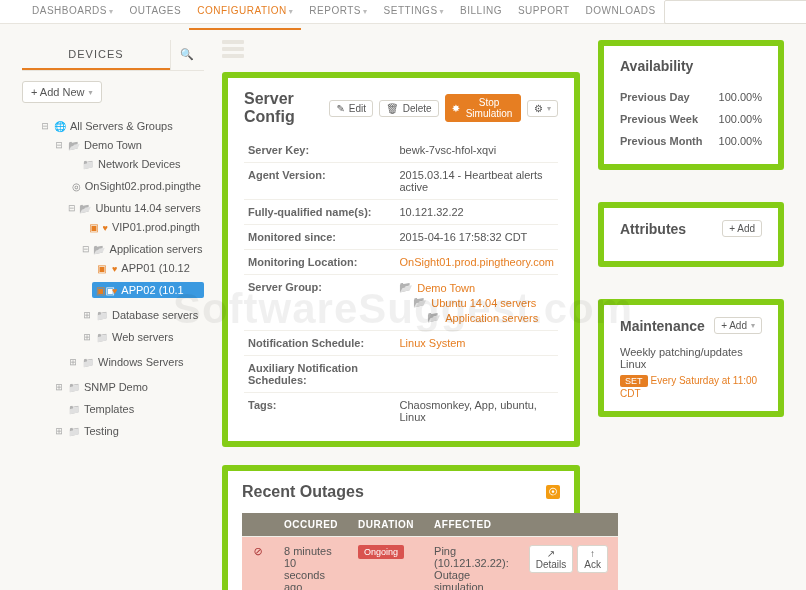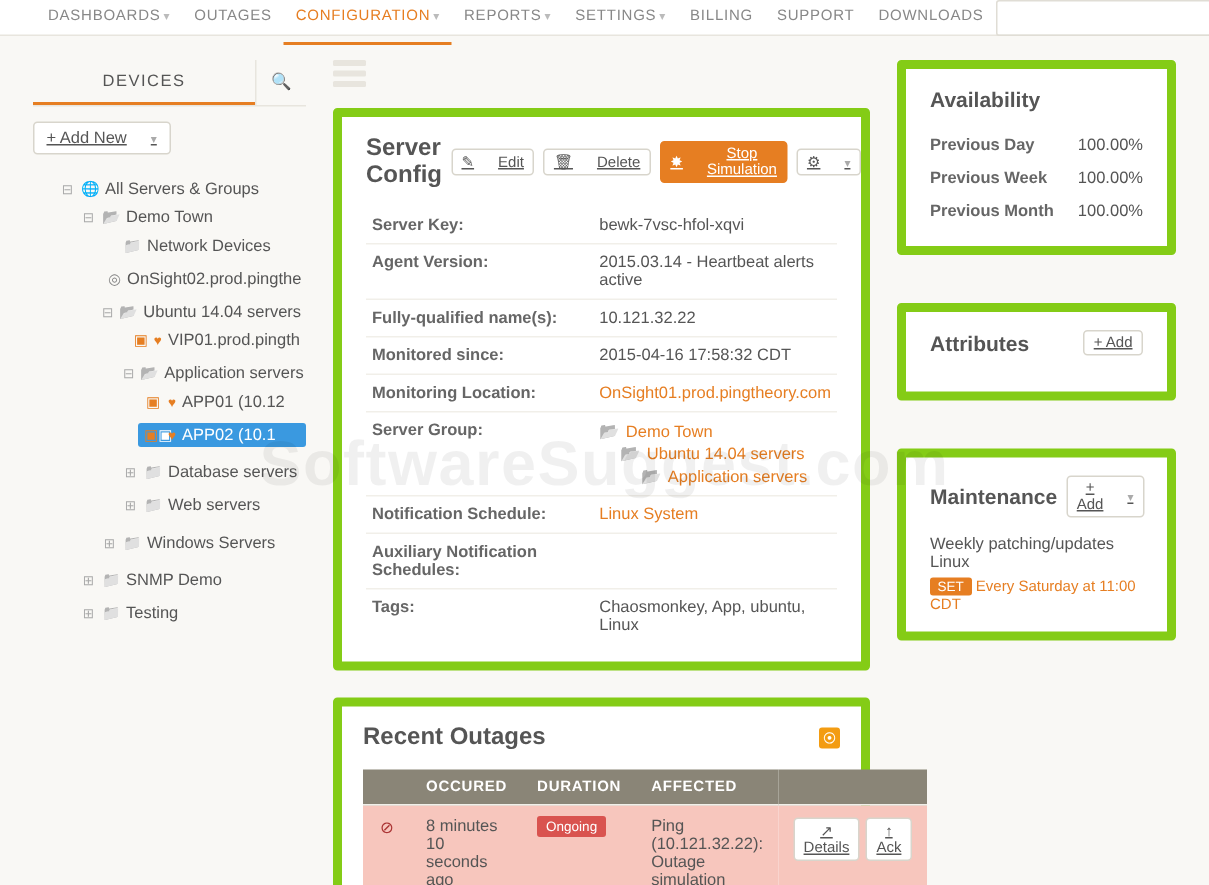--- a/index.html
+++ b/index.html
@@ -21,21 +21,21 @@
 .wrap { display: flex; padding: 16px 22px; gap: 18px; }
 .sidebar { width: 182px; flex-shrink: 0; }
 .main { flex: 1; min-width: 0; }
 .right { width: 186px; flex-shrink: 0; display: flex; flex-direction: column; gap: 14px; }
 
 
 .side-head { display: flex; border-bottom: 1px solid #e8e5de; margin-bottom: 10px; }
 .side-tab { flex: 1; padding: 8px 0; text-align: center; font-size: 11px; letter-spacing: 1px; color: #888; border-bottom: 2px solid transparent; cursor: pointer; }
 .side-tab.active { border-bottom-color: #e67e22; color: #555; }
 .side-search { width: 34px; text-align: center; padding: 8px 0; border-left: 1px solid #e8e5de; cursor: pointer; }
-.btn { display: inline-flex; align-items: center; gap: 16px; background: #fff; border: 1px solid #d8d5cc; border-radius: 3px; padding: 4px 8px; font-size: 11px; cursor: pointer; color:#555;text-decoration:underline; }
+.btn { display: inline-flex; align-items: center; gap: 4px; background: #fff; border: 1px solid #d8d5cc; border-radius: 3px; padding: 4px 8px; font-size: 11px; cursor: pointer; color:#555; }
 .btn.small { padding: 2px 6px; font-size: 10px; }
 .btn.orange { background: #e67e22; border-color: #e67e22; color: #fff; }
 .tree { margin-top: 12px; font-size: 11px; }
 .tree ul { list-style: none; padding-left: 14px; }
 .tree li { padding: 3px 0; white-space: nowrap; overflow: hidden; text-overflow: ellipsis; }
 .tree .row { display: flex; align-items: center; gap: 4px; cursor: pointer; padding: 2px 4px; border-radius: 2px; }
 .tree .row.sel { background: #3a99e0; color: #fff; }
 .tree .tgl { width: 10px; display: inline-block; text-align: center; color: #aaa; font-size: 9px; }
 .tree .ic { width: 12px; display: inline-block; text-align: center; font-size: 10px; }
 .ic.folder::before { content: "📁"; filter: grayscale(1); }
@@ -215,20 +215,27 @@
             </li>
             <li>
                 <div class="row">
                   <span class="tgl">⊞</span>
                   <span class="ic folder"></span>
                   <span>SNMP Demo</span>
                 </div>
               </li>
             <li>
                 <div class="row">
+                  <span class="tgl"></span>
+                  <span class="ic folder"></span>
+                  <span>Templates</span>
+                </div>
+              </li>
+            <li>
+                <div class="row">
                   <span class="tgl">⊞</span>
                   <span class="ic folder"></span>
                   <span>Testing</span>
                 </div>
               </li>
           </ul>
         </li>
       </ul>
     </div>
   </div>

